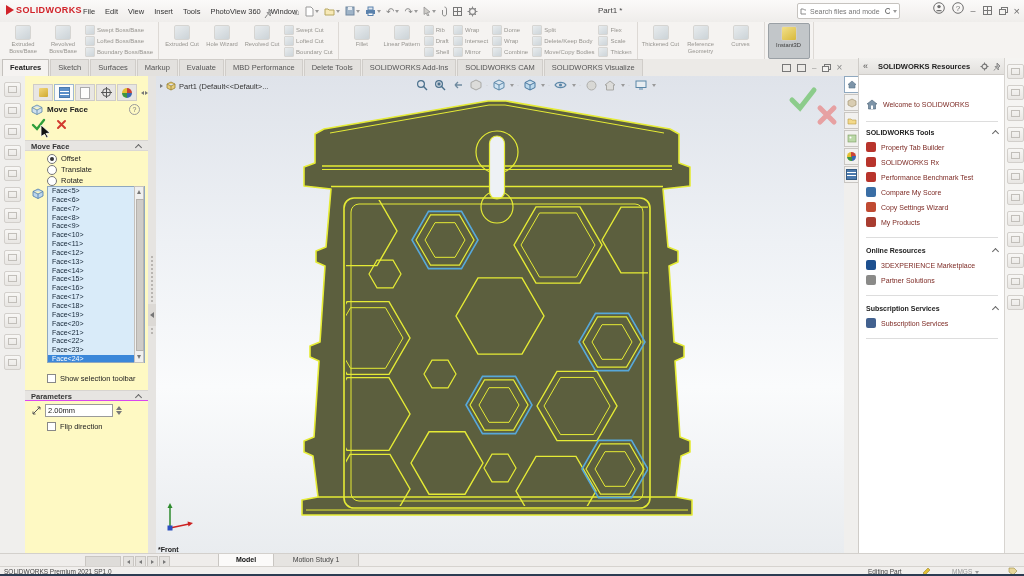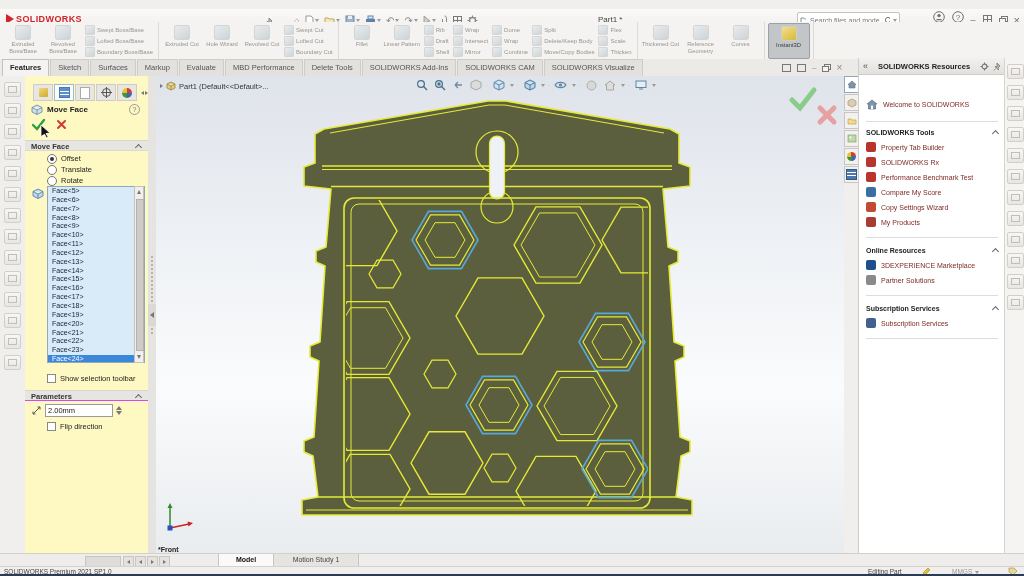--- a/index.html
+++ b/index.html
@@ -1,19 +1,19 @@
 <!DOCTYPE html>
 <html><head>
 <meta charset="utf-8">
 <style>
   html,body{margin:0;padding:0;}
   .screen{position:relative;width:1024px;height:576px;background:#f0efed;
     font-family:"Liberation Sans",sans-serif;overflow:hidden;color:#333;}
   
-  .titlebar{position:absolute;left:0;top:9px;width:1024px;height:22px;
+  .titlebar{position:absolute;left:0;top:0;width:1024px;height:22px;
     background:linear-gradient(#fbfaf9,#efedeb);border-bottom:1px solid #d8d5d1;}
   .logo{position:absolute;left:6px;top:5px;font-size:9px;font-weight:bold;color:#d1232a;letter-spacing:.4px;}
   .logo-mark{display:inline-block;width:0;height:0;border-left:8px solid #d1232a;border-top:5px solid transparent;border-bottom:5px solid transparent;vertical-align:-2px;margin-right:2px;}
   .menubar{position:absolute;left:78px;top:0;height:22px;display:flex;align-items:center;}
   .menubar span{font-size:7.5px;color:#333;padding:0 5px;cursor:default;}
   .pin-icon{margin-left:2px;}
   .qa{position:absolute;left:292px;top:0;height:22px;display:flex;align-items:center;gap:1px;}
   .qa .qi{display:inline-flex;align-items:center;height:16px;padding:0 2px;color:#8a8a8a;font-size:10px;}
   .caret{display:inline-block;width:0;height:0;border-left:2.5px solid transparent;border-right:2.5px solid transparent;border-top:3px solid #9a9a9a;margin-left:1px;}
   .doc-title{position:absolute;left:598px;top:6px;font-size:8px;color:#444;}
@@ -123,20 +123,29 @@
   .st-units{position:absolute;left:952px;top:1px;color:#999;}
   .cursor{position:absolute;left:40px;top:124px;z-index:50;}
 </style>
 </head>
 <body>
 
 <div class="screen">
 
   <div class="titlebar">
     <span class="logo"><span class="logo-mark"></span><span>SOLIDWORKS</span></span>
+    <div class="menubar">
+        <span>File</span>
+        <span>Edit</span>
+        <span>View</span>
+        <span>Insert</span>
+        <span>Tools</span>
+        <span>PhotoView 360</span>
+        <span>Window</span>
+      </div>
     <span class="pin-icon" style="position:absolute;left:262px;top:5px;">
       <svg width="9" height="11" viewBox="0 0 9 11">
           <path d="M5 1 L8 4 L6 6 L6.5 8 L3 4.5 L5 5 Z M3.5 6.5 L1 10" stroke="#888" stroke-width="1" fill="#bbb"></path>
         </svg>
     </span>
     <div class="qa">
       <span class="qi">⌂</span>
       <span class="qi">
           <svg width="9" height="11">
             <path d="M1 1 H6 L8 3 V10 H1 Z" fill="#fff" stroke="#999"></path>

